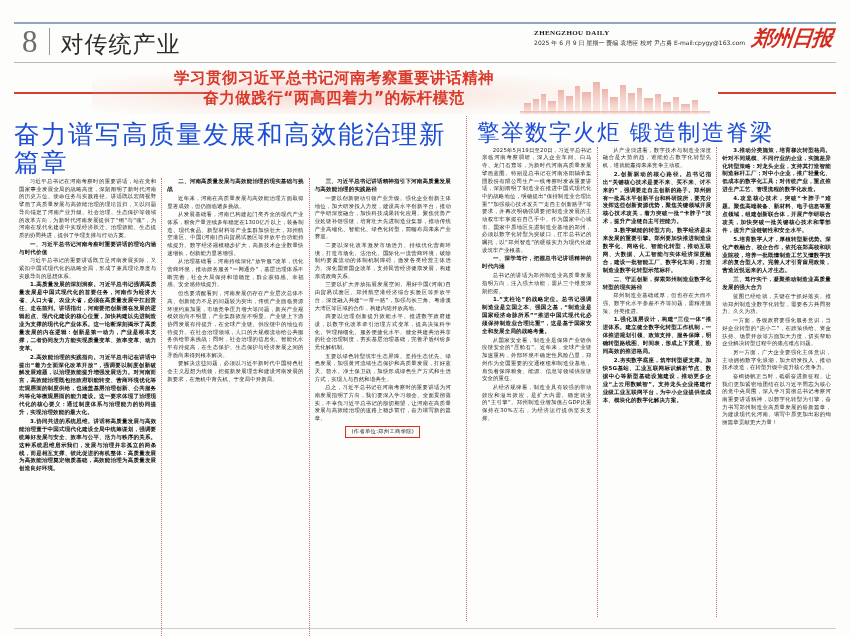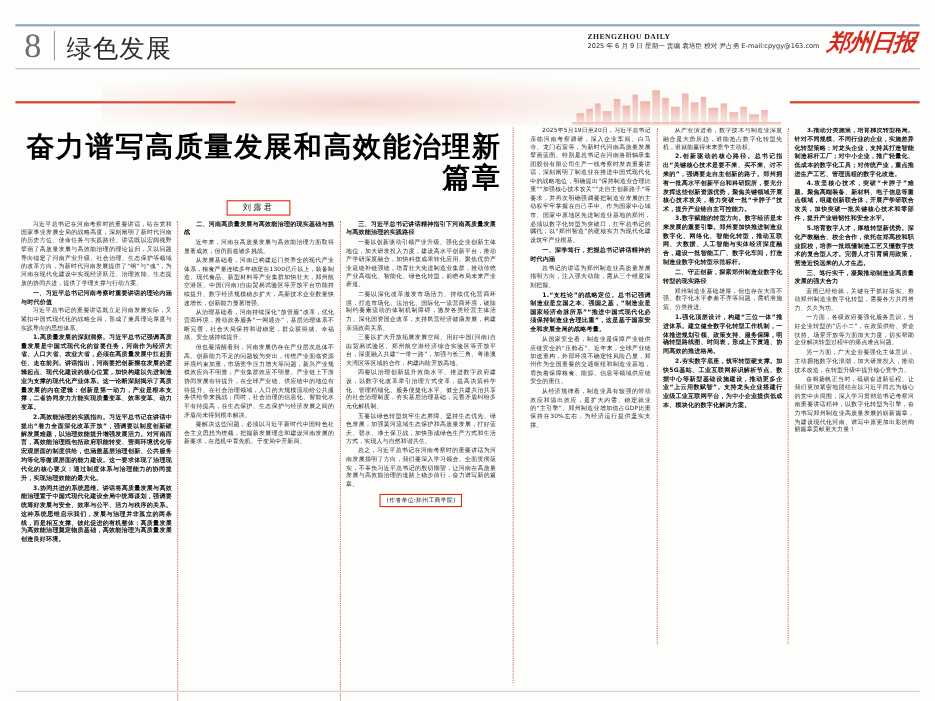--- a/index.html
+++ b/index.html
@@ -130,23 +130,23 @@
   }
   .article-left  { width: 452px; padding-right: 10px; }
   .vsep {
     width: 1px; height: 100%;
     border-left: 1px dotted #c6706a;
     flex: 0 0 1px;
   }
   .article-right { width: 369px; padding-left: 10px; }
 
   .headline {
-    text-align: right;
-    font-weight: bold;
-    color: #000000;
+    text-align: left;
+    font-weight: normal;
+    color: #1d4ed8;
     line-height: 1.1;
     padding: 4px 0 2px 0;
   }
   .headline-left  { font-size: 25.5px; letter-spacing: 1.5px; }
   .headline-right { font-size: 22.5px; letter-spacing: 1.5px; }
   .byline {
     text-align: center;
     font-size: 7.5px;
     color: #1d1d1d;
     letter-spacing: 2px;
@@ -219,21 +219,21 @@
 <body>
 
 <div class="page">
 
   <div class="masthead">
     <div class="mast-rule-top"></div>
 
     <div class="folio">
       <div class="folio-num">8</div>
       <div class="folio-divider"></div>
-      <div class="folio-title">绿色发展</div>
+      <div class="folio-title">对传统产业</div>
     </div>
 
     <div class="mast-right">
       <div class="mast-meta">
         <div class="mast-en">ZHENGZHOU DAILY</div>
         <div class="mast-date">2025 年 6 月 9 日  星期一   责编 袁培臣  校对 尹占勇  E-mail:cpygy@163.com</div>
       </div>
       <div class="mast-logo">郑州日报</div>
     </div>
 
@@ -270,29 +270,30 @@
         <rect x="124" y="22" width="9" height="16"></rect>
         <rect x="135" y="18" width="6" height="20"></rect>
         <rect x="143" y="26" width="8" height="12"></rect>
         <rect x="153" y="21" width="6" height="17"></rect>
         <rect x="161" y="28" width="9" height="10"></rect>
         <rect x="172" y="24" width="6" height="14"></rect>
         <rect x="0" y="35" width="190" height="3"></rect>
       </g>
     </svg>
 
+    <div class="banner-text">
+      <div class="banner-line1">学习贯彻习近平总书记河南考察重要讲话精神</div>
+      <div class="banner-line2">奋力做践行“两高四着力”的标杆模范</div>
+    </div>
   </div>
 
   <div class="articles">
 
     <div class="article article-left">
       <div class="headline headline-left">奋力谱写高质量发展和高效能治理新篇章</div>
-      <div class="byline">
-        <span class="byline-boxed">刘露君</span>
-      </div>
       <div class="cols" id="left-cols">
           <div class="col col-l">
             <p class="para">习近平总书记在河南考察时的重要讲话，站在党和国家事业发展全局的战略高度，深刻阐明了新时代河南的历史方位、使命任务与实践路径。讲话既以宏阔视野擘画了高质量发展与高效能治理的理论旨归，又以问题导向锚定了河南产业升级、社会治理、生态保护等领域的改革方向，为新时代河南发展提供了“纲”与“魂”，为河南在现代化建设中实现经济跃迁、治理效能、生态提质的协同共进，提供了学理支撑与行动方案。</p>
             <p class="subhead">一、习近平总书记河南考察时重要讲话的理论内涵与时代价值</p>
             <p class="para">习近平总书记的重要讲话既立足河南发展实际，又紧扣中国式现代化的战略全局，形成了兼具理论厚度与实践导向的思想体系。</p>
             <p class="subhead">1.高质量发展的深刻洞察。习近平总书记强调高质量发展是中国式现代化的首要任务，河南作为经济大省、人口大省、农业大省，必须在高质量发展中扛起责任、走在前列。讲话指出，河南要把创新摆在发展的逻辑起点、现代化建设的核心位置，加快构建以先进制造业为支撑的现代化产业体系。这一论断深刻揭示了高质量发展的内在逻辑：创新是第一动力，产业是根本支撑，二者协同发力方能实现质量变革、效率变革、动力变革。</p>
             <p class="subhead">2.高效能治理的实践指向。习近平总书记在讲话中提出“着力全面深化改革开放”，强调要以制度创新破解发展难题，以治理效能提升增强发展活力。对河南而言，高效能治理既包括政府职能转变、营商环境优化等宏观层面的制度供给，也涵盖基层治理创新、公共服务均等化等微观层面的能力建设。这一要求体现了治理现代化的核心要义：通过制度体系与治理能力的协同提升，实现治理效能的最大化。</p>
             <p class="subhead">3.协同共进的系统思维。讲话将高质量发展与高效能治理置于中国式现代化建设全局中统筹谋划，强调要统筹好发展与安全、效率与公平、活力与秩序的关系。这种系统思维启示我们，发展与治理并非孤立的两条线，而是相互支撑、彼此促进的有机整体：高质量发展为高效能治理奠定物质基础，高效能治理为高质量发展创造良好环境。</p>
           </div>
           <div class="col col-l">
@@ -312,20 +313,21 @@
             <p class="para">五要以绿色转型筑牢生态屏障。坚持生态优先、绿色发展，加强黄河流域生态保护和高质量发展，打好蓝天、碧水、净土保卫战，加快形成绿色生产方式和生活方式，实现人与自然和谐共生。</p>
             <p class="para">总之，习近平总书记在河南考察时的重要讲话为河南发展指明了方向，我们要深入学习领会、全面贯彻落实，不辜负习近平总书记的殷切期望，让河南在高质量发展与高效能治理的道路上稳步前行，奋力谱写新的篇章。</p>
             <div class="credit-box">(作者单位:郑州工商学院)</div>
           </div>
         </div>
     </div>
 
     <div class="vsep"></div>
 
     <div class="article article-right">
+      <div class="headline headline-right">擎举数字火炬  锻造制造脊梁</div>
       <div class="cols" id="right-cols">
           <div class="col col-r">
             <p class="para">2025年5月19日至20日，习近平总书记亲临河南考察调研，深入企业车间、白马寺、龙门石窟等，为新时代河南高质量发展擘画蓝图。特别是总书记在河南洛阳轴承集团股份有限公司生产一线考察时发表重要讲话，深刻阐明了制造业在推进中国式现代化中的战略地位，明确提出“保持制造业合理比重”“加强核心技术攻关”“走自主创新路子”等要求，并再次明确强调要把制造业发展的主动权牢牢掌握在自己手中。作为国家中心城市、国家中原地区先进制造业基地的郑州，必须以数字化转型为突破口，扛牢总书记的嘱托，以“郑州智造”的硬核实力为现代化建设筑牢产业根基。</p>
             <p class="subhead">一、深学笃行，把握总书记讲话精神的时代内涵</p>
             <p class="para">总书记的讲话为郑州制造业高质量发展指明方向，注入强大动能，需从三个维度深刻把握。</p>
             <p class="subhead">1.“支柱论”的战略定位。总书记强调制造业是立国之本、强国之基，“制造业是国家经济命脉所系”“推进中国式现代化必须保持制造业合理比重”，这是基于国家安全和发展全局的战略考量。</p>
             <p class="para">从国家安全看，制造业是保障产业链供应链安全的“压舱石”。近年来，全球产业链加速重构，外部环境不确定性风险凸显，郑州作为全国重要的交通枢纽和制造业基地，肩负着保障粮食、能源、信息等领域供应链安全的重任。</p>
             <p class="para">从经济规律看，制造业具有较强的带动效应和溢出效应，是扩大内需、稳定就业的“主引擎”。郑州制造业增加值占GDP比重保持在30%左右，为经济运行提供坚实支撑。</p>
           </div>
           <div class="col col-r">

